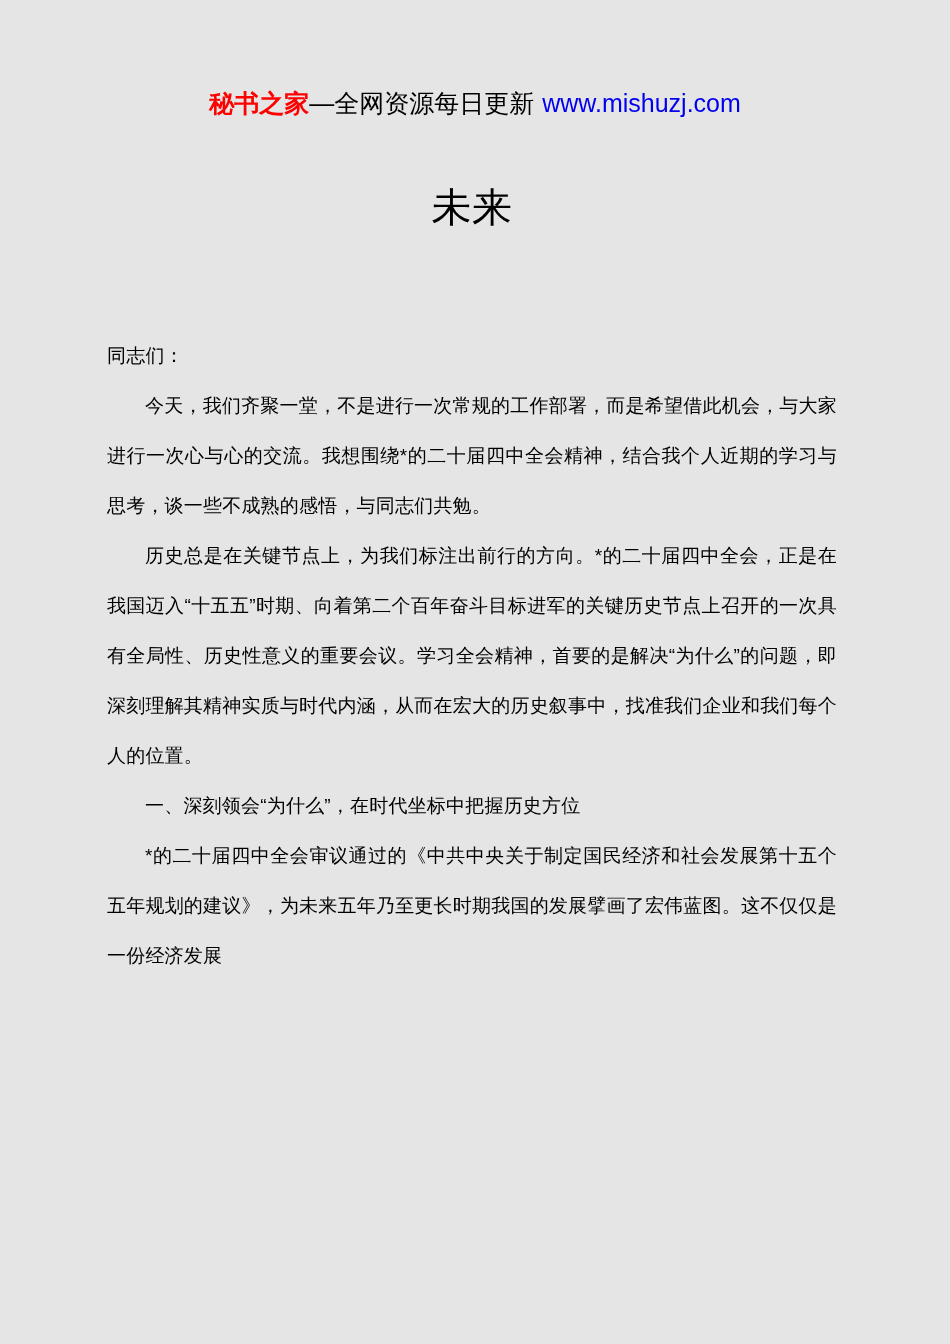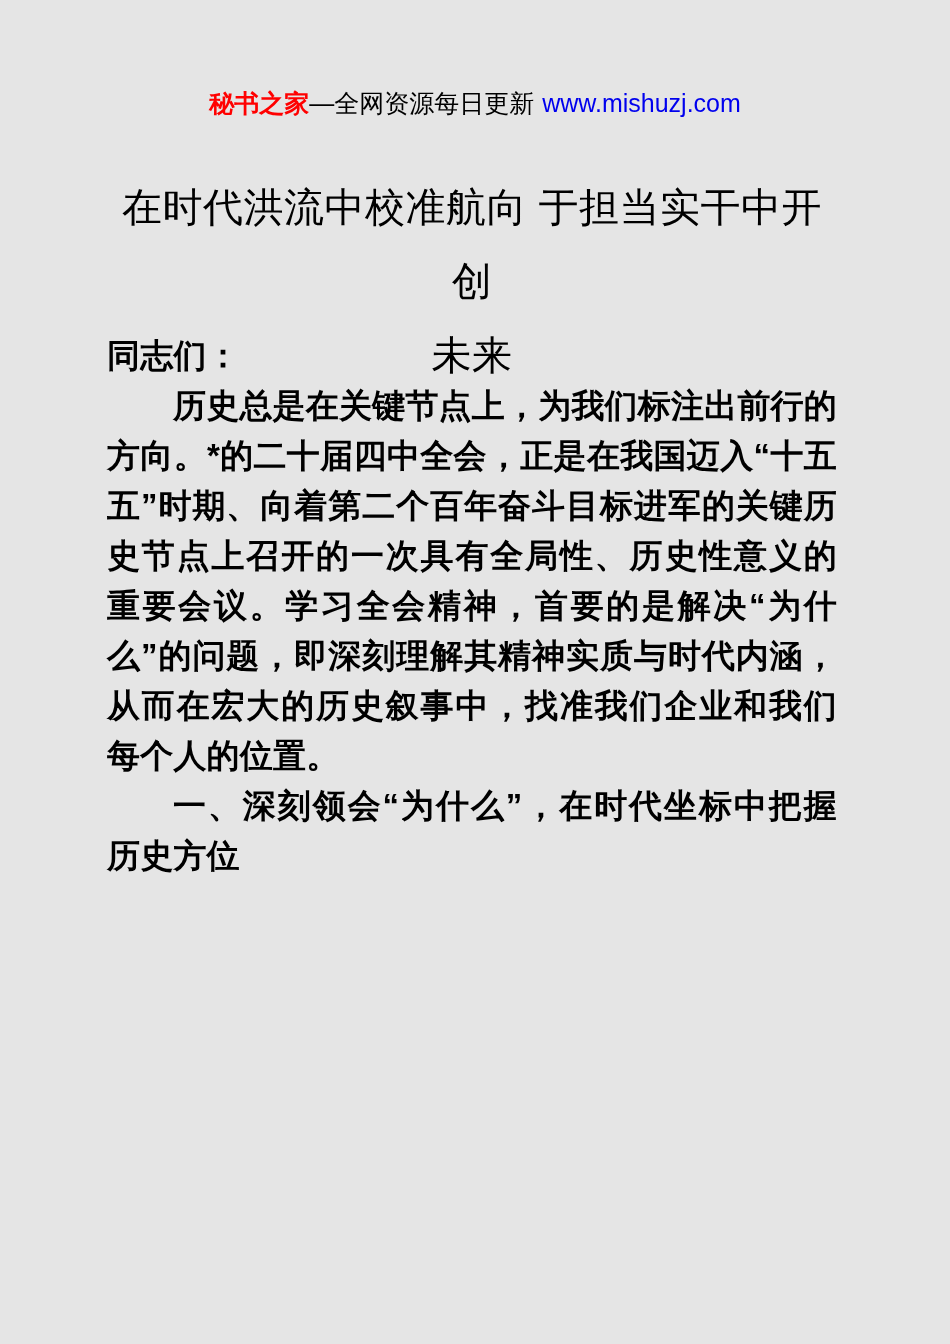--- a/index.html
+++ b/index.html
@@ -42,40 +42,40 @@
     line-height: 74px;
     letter-spacing: 0.5px;
   }
   .doc-title .title-line { display: block; }
   
   .doc-body {
     position: absolute;
     top: 331px;
     left: 107px;
     width: 730px;
-    font-size: 33px;
+    font-size: 19px;
     line-height: 50px;
     text-align: justify;
     letter-spacing: 0.2px;
-    font-weight: bold;
   }
   .doc-body p { text-indent: 2em; }
   .doc-body p.no-indent { text-indent: 0; }
 </style>
 </head>
 <body>
 
 <div class="page">
 
   <div class="doc-header"><span class="site-name" style="color: rgb(255, 0, 0);">秘书之家</span><span class="dash">—</span><span class="tagline" style="color: rgb(0, 0, 0);">全网资源每日更新</span><span class="url" style="color: rgb(0, 0, 238);">www.mishuzj.com</span></div>
 
   <h1 class="doc-title">
-    <span class="title-line">在时代洪流中校准航向 于担当实干中开创</span>
     <span class="title-line">未来</span>
   </h1>
 
   <div class="doc-body">
     <p class="no-indent">同志们：</p>
+    <p>今天，我们齐聚一堂，不是进行一次常规的工作部署，而是希望借此机会，与大家进行一次心与心的交流。我想围绕*的二十届四中全会精神，结合我个人近期的学习与思考，谈一些不成熟的感悟，与同志们共勉。</p>
     <p>历史总是在关键节点上，为我们标注出前行的方向。*的二十届四中全会，正是在我国迈入“十五五”时期、向着第二个百年奋斗目标进军的关键历史节点上召开的一次具有全局性、历史性意义的重要会议。学习全会精神，首要的是解决“为什么”的问题，即深刻理解其精神实质与时代内涵，从而在宏大的历史叙事中，找准我们企业和我们每个人的位置。</p>
     <p>一、深刻领会“为什么”，在时代坐标中把握历史方位</p>
+    <p>*的二十届四中全会审议通过的《中共中央关于制定国民经济和社会发展第十五个五年规划的建议》，为未来五年乃至更长时期我国的发展擘画了宏伟蓝图。这不仅仅是一份经济发展</p>
   </div>
 
 </div>
 
 </body></html>

